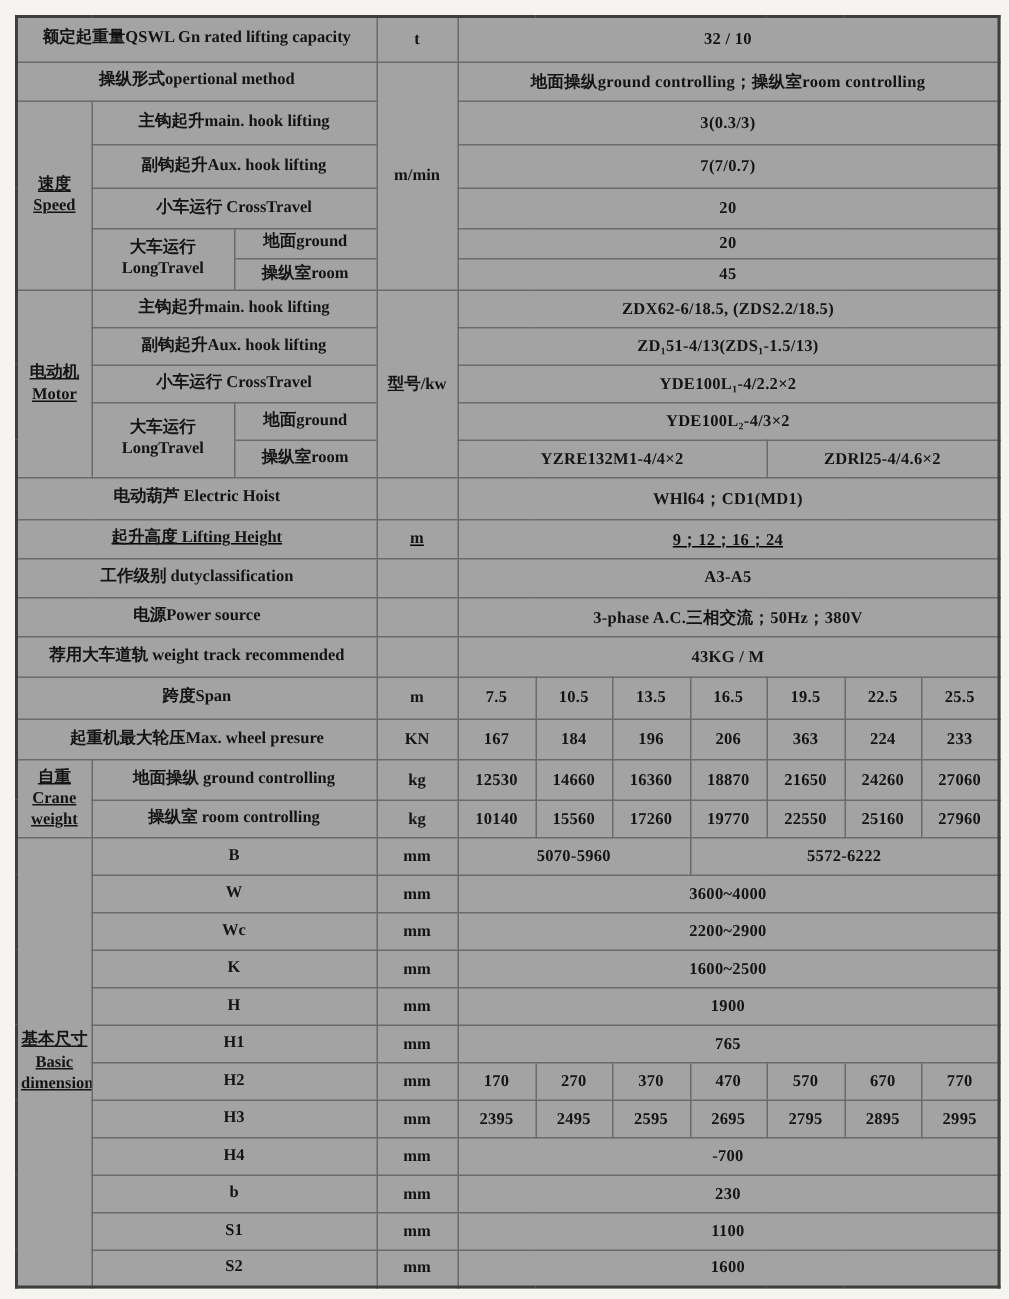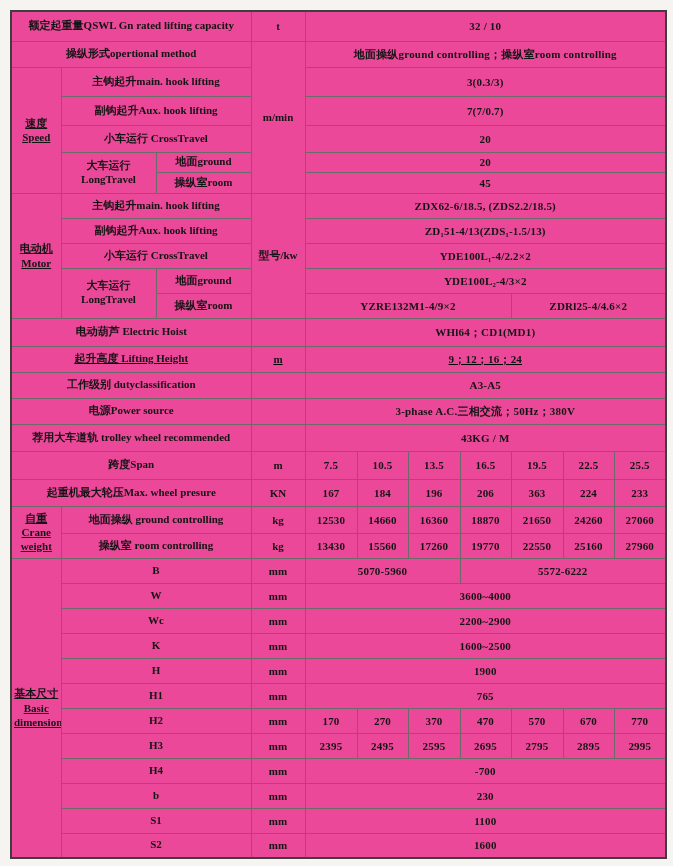--- a/index.html
+++ b/index.html
@@ -11,21 +11,21 @@
   .page{
     width:673px;height:866px;
     background:#f5f4f0;
     box-sizing:border-box;
     padding:10px 9px 8px 10px;
   }
   table.spec{
     border-collapse:collapse;
     table-layout:fixed;
     width:654px;
-    background:#ec4899;
+    background:#a3a3a3;
   }
   table.spec td{
     border:1px solid #6b6b6b;
     text-align:center;
     vertical-align:middle;
     padding:0 2px;
     font-weight:bold;
     font-size:11px;
     color:#141414;
     overflow:hidden;
@@ -122,21 +122,21 @@
           <td colspan="7" class="cell-value">YDE100L₁-4/2.2×2</td>
         </tr>
         <tr>
           <td rowspan="2" class="cell-label">大车运行
 LongTravel</td>
           <td class="cell-label">地面ground</td>
           <td colspan="7" class="cell-value">YDE100L₂-4/3×2</td>
         </tr>
         <tr>
           <td class="cell-label">操纵室room</td>
-          <td colspan="4" class="cell-value">YZRE132M1-4/9×2</td>
+          <td colspan="4" class="cell-value">YZRE132M1-4/4×2</td>
           <td colspan="3" class="cell-value">ZDRl25-4/4.6×2</td>
         </tr>
         <tr>
           <td colspan="3" class="cell-label">电动葫芦 Electric Hoist</td>
           <td class="cell-unit"></td>
           <td colspan="7" class="cell-value">WHl64；CD1(MD1)</td>
         </tr>
         <tr>
           <td colspan="3" class="cell-label">起升高度 Lifting Height</td>
           <td class="cell-unit">m</td>
@@ -146,21 +146,21 @@
           <td colspan="3" class="cell-label">工作级别 dutyclassification</td>
           <td class="cell-unit"></td>
           <td colspan="7" class="cell-value">A3-A5</td>
         </tr>
         <tr>
           <td colspan="3" class="cell-label">电源Power source</td>
           <td class="cell-unit"></td>
           <td colspan="7" class="cell-value">3-phase A.C.三相交流；50Hz；380V</td>
         </tr>
         <tr>
-          <td colspan="3" class="cell-label">荐用大车道轨 trolley wheel recommended</td>
+          <td colspan="3" class="cell-label">荐用大车道轨 weight track recommended</td>
           <td class="cell-unit"></td>
           <td colspan="7" class="cell-value">43KG / M</td>
         </tr>
         <tr>
           <td colspan="3" class="cell-label">跨度Span</td>
           <td class="cell-unit">m</td>
           <td class="cell-value">7.5</td>
           <td class="cell-value">10.5</td>
           <td class="cell-value">13.5</td>
           <td class="cell-value">16.5</td>
@@ -189,21 +189,21 @@
           <td class="cell-value">14660</td>
           <td class="cell-value">16360</td>
           <td class="cell-value">18870</td>
           <td class="cell-value">21650</td>
           <td class="cell-value">24260</td>
           <td class="cell-value">27060</td>
         </tr>
         <tr>
           <td colspan="2" class="cell-label">操纵室 room controlling</td>
           <td class="cell-unit">kg</td>
-          <td class="cell-value">13430</td>
+          <td class="cell-value">10140</td>
           <td class="cell-value">15560</td>
           <td class="cell-value">17260</td>
           <td class="cell-value">19770</td>
           <td class="cell-value">22550</td>
           <td class="cell-value">25160</td>
           <td class="cell-value">27960</td>
         </tr>
         <tr>
           <td rowspan="12" class="cell-group">基本尺寸
 Basic

